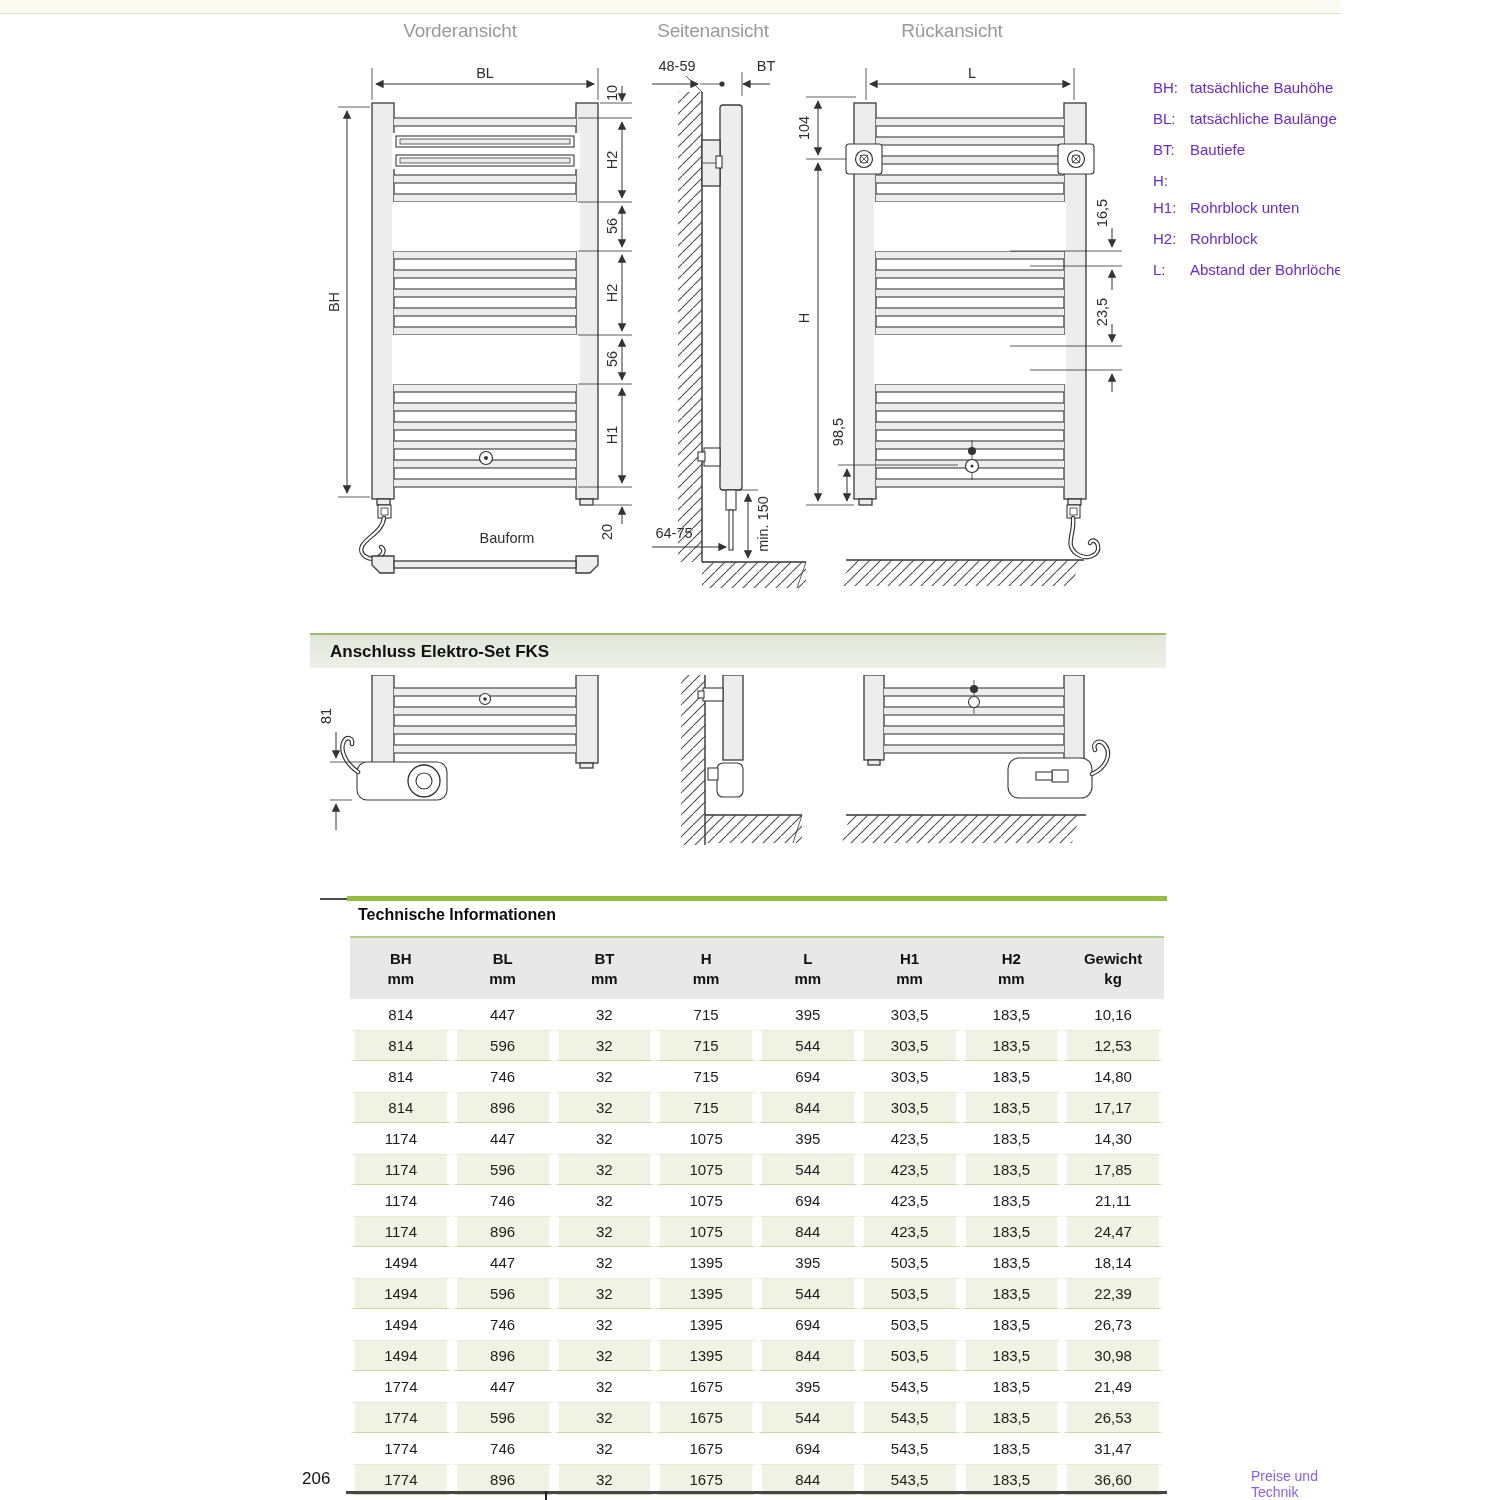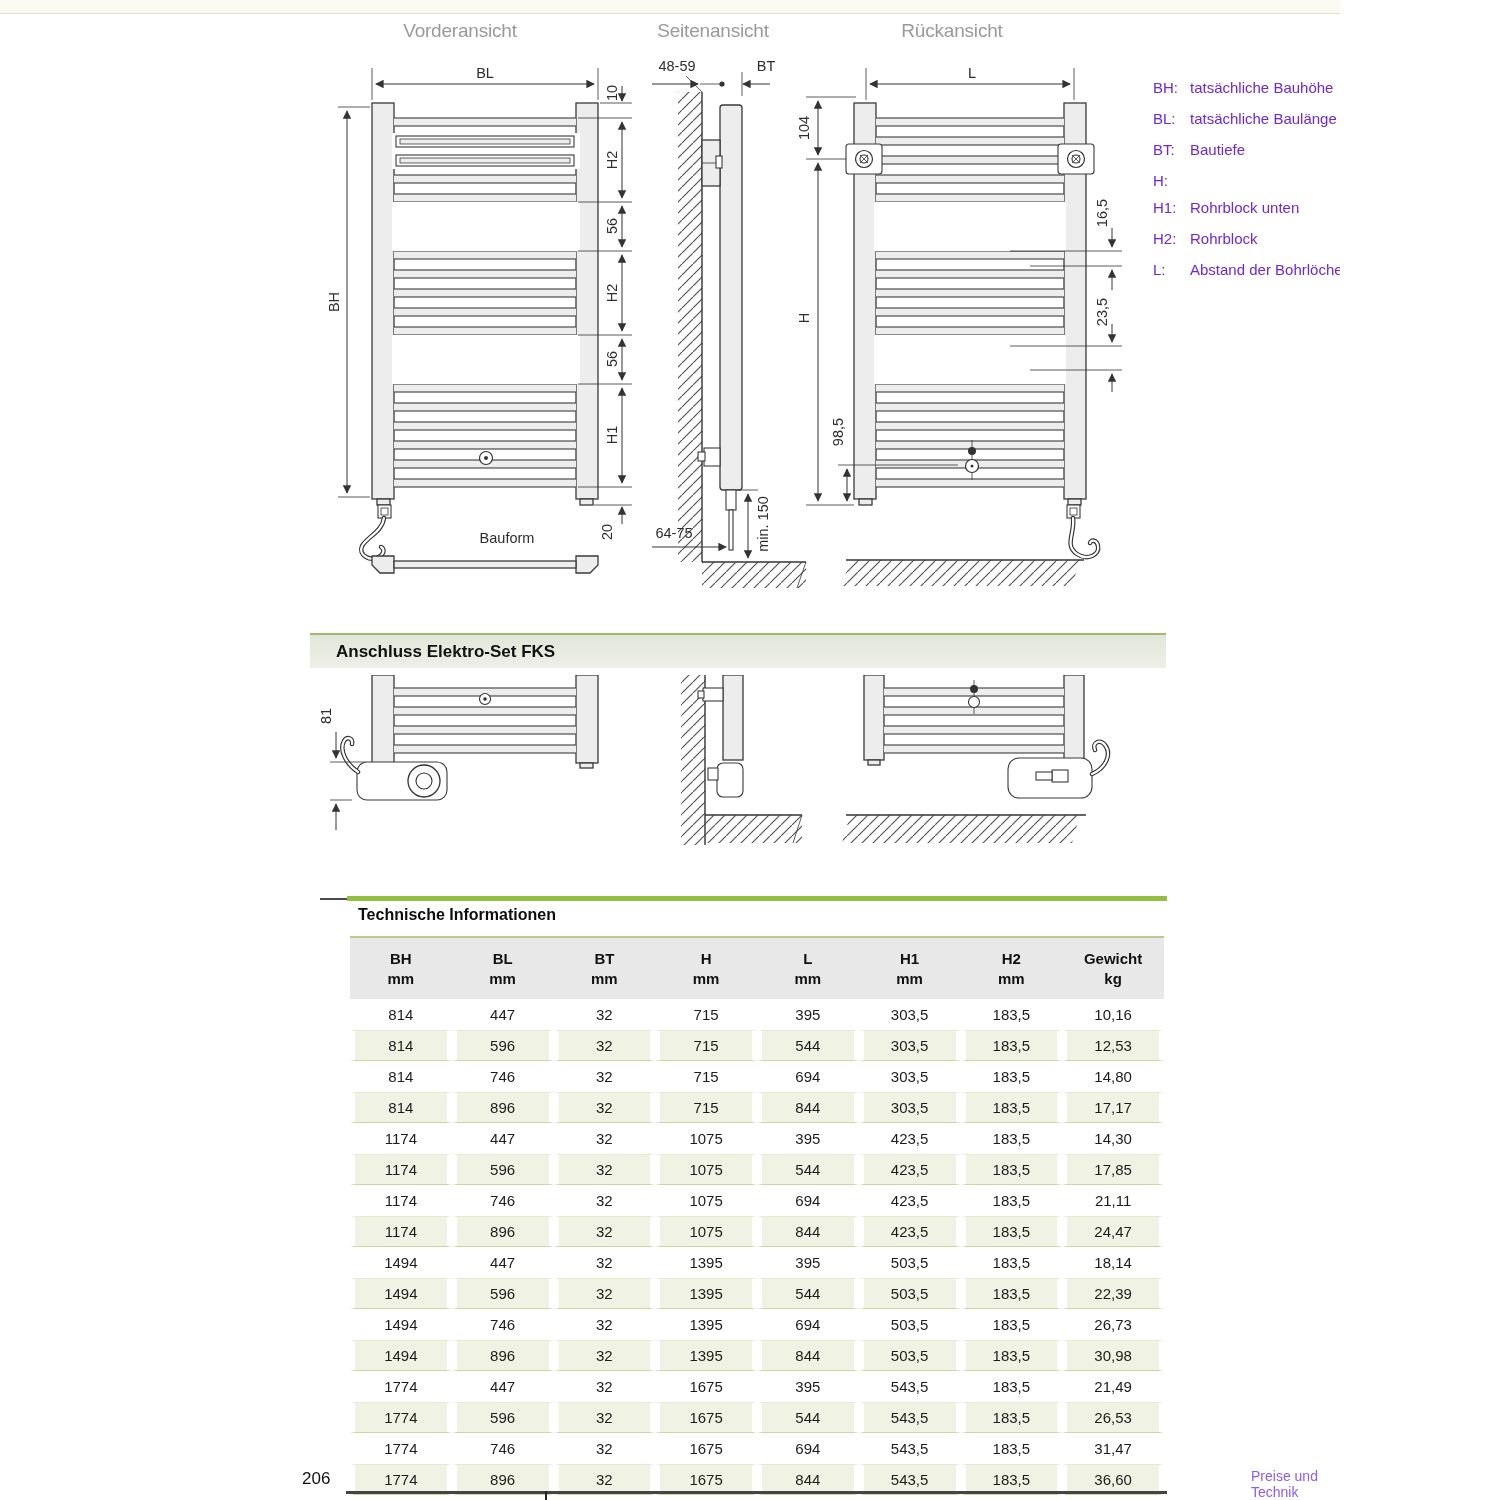--- a/index.html
+++ b/index.html
@@ -22,21 +22,21 @@
   .tube-i{stroke:#fff;stroke-width:2.2;fill:none;stroke-linecap:round;}
 
   .legend{position:absolute;left:1153px;top:80px;width:272px;font-size:15px;color:#6d28d9;}
   .lg-row{display:flex;margin-bottom:15px;line-height:16px;}
   .lg-row.two{line-height:22px;margin-bottom:8px;margin-top:-3px;}
   .lg-key{width:37px;flex:none;}
   .lg-txt{flex:1;}
 
   .ek-header{position:absolute;left:310px;top:633px;width:856px;height:35px;
              border-top:2px solid #9fba6b;background:linear-gradient(180deg,#e2e6da,#eef0e7);
-             display:flex;align-items:center;padding-left:26px;box-sizing:border-box;
+             display:flex;align-items:center;padding-left:20px;box-sizing:border-box;
              font-size:17px;font-weight:bold;color:#111;}
   .note{position:absolute;left:322px;top:869px;font-size:15px;color:#8f8f8f;letter-spacing:-0.2px;}
   .rule-dark{position:absolute;left:320px;top:898px;width:27px;height:2px;background:#4b4b4b;}
   .rule-green{position:absolute;left:347px;top:896px;width:820px;height:5px;background:#94be3f;}
 
   .tbl-title{position:absolute;left:358px;top:906px;font-size:16px;font-weight:bold;color:#0d0d0d;}
   table.tech{position:absolute;left:350px;top:936px;width:814px;border-collapse:separate;
              border-spacing:0;table-layout:fixed;}
   table.tech th{background:#e8e8e8;border-top:2px solid #b6cd90;height:61px;font-size:15px;
                 font-weight:bold;color:#111;text-align:center;vertical-align:middle;padding:0;}

